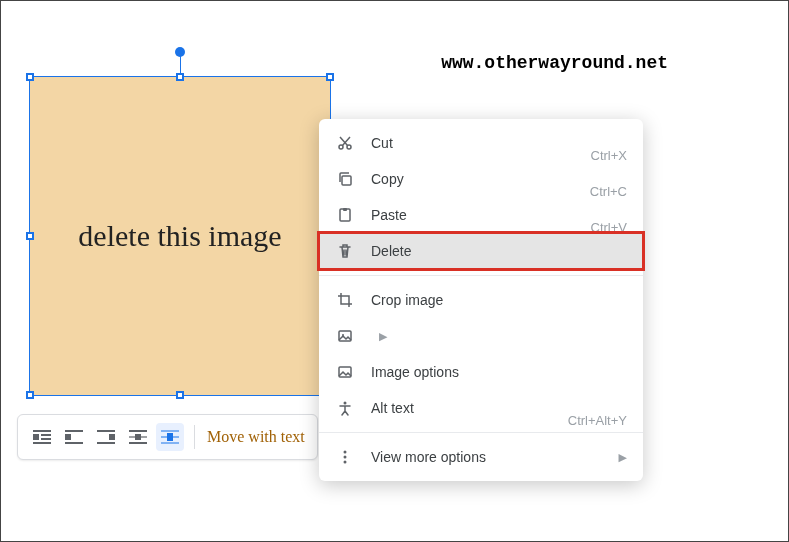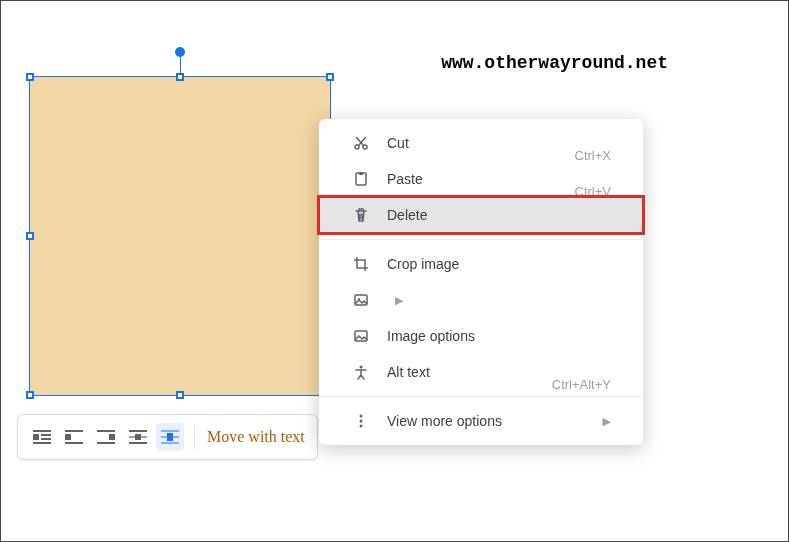--- a/index.html
+++ b/index.html
@@ -98,21 +98,21 @@
     border-radius:6px;
     box-shadow:0 4px 20px rgba(0,0,0,0.22);
     padding:6px 0;
     font-size:14px;
     color:#3c4043;
   }
   .menu-item{
     display:flex;
     align-items:center;
     height:36px;
-    padding:0 32px;
+    padding:0 16px;
     cursor:pointer;
     position:relative;
   }
   .menu-item .icon{
     width:20px;height:20px;
     margin-right:16px;
     display:flex;align-items:center;justify-content:center;
     color:#5f6368;
     flex:0 0 20px;
   }
@@ -136,20 +136,21 @@
   <div class="rotation-line"></div>
   <div class="rotation-handle"></div>
   <div class="sel-handle sel-nw"></div>
   <div class="sel-handle sel-n"></div>
   <div class="sel-handle sel-ne"></div>
   <div class="sel-handle sel-e"></div>
   <div class="sel-handle sel-se"></div>
   <div class="sel-handle sel-s"></div>
   <div class="sel-handle sel-sw"></div>
   <div class="sel-handle sel-w"></div>
+  <div class="label">delete this image</div>
 </div>
 
 <div class="toolbar">
   <div class="tb-btn">
     <span>
       <svg width="18" height="14" viewBox="0 0 18 14">
           <rect x="0" y="0" width="18" height="2" fill="currentColor"></rect>
           <rect x="0" y="4" width="6" height="6" fill="currentColor"></rect>
           <rect x="8" y="4" width="10" height="2" fill="currentColor"></rect>
           <rect x="8" y="8" width="10" height="2" fill="currentColor"></rect>
@@ -206,20 +207,30 @@
       <svg width="16" height="16" viewBox="0 0 16 16" fill="none" stroke="currentColor" stroke-width="1.5">
           <circle cx="4" cy="12" r="2"></circle>
           <circle cx="12" cy="12" r="2"></circle>
           <path d="M5.5 10.5 L13 2 M10.5 10.5 L3 2"></path>
         </svg>
     </span>
     <span class="text">Cut</span>
     <span class="shortcut">Ctrl+X</span>
   </div>
 
+  <div class="menu-item">
+    <span class="icon">
+      <svg width="16" height="16" viewBox="0 0 16 16" fill="none" stroke="currentColor" stroke-width="1.5">
+          <rect x="5" y="5" width="9" height="9" rx="1"></rect>
+          <path d="M3 11 V3 a1 1 0 0 1 1-1 h8"></path>
+        </svg>
+    </span>
+    <span class="text">Copy</span>
+    <span class="shortcut">Ctrl+C</span>
+  </div>
 
   <div class="menu-item">
     <span class="icon">
       <svg width="16" height="16" viewBox="0 0 16 16" fill="none" stroke="currentColor" stroke-width="1.5">
           <rect x="3" y="2" width="10" height="12" rx="1"></rect>
           <rect x="6" y="1" width="4" height="3" rx="1" fill="currentColor" stroke="none"></rect>
         </svg>
     </span>
     <span class="text">Paste</span>
     <span class="shortcut">Ctrl+V</span>

